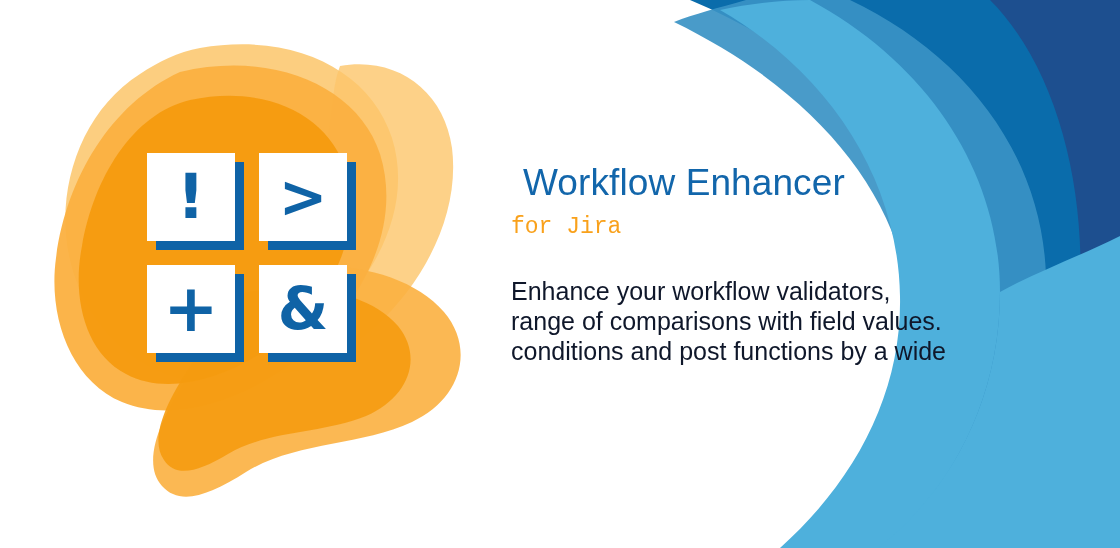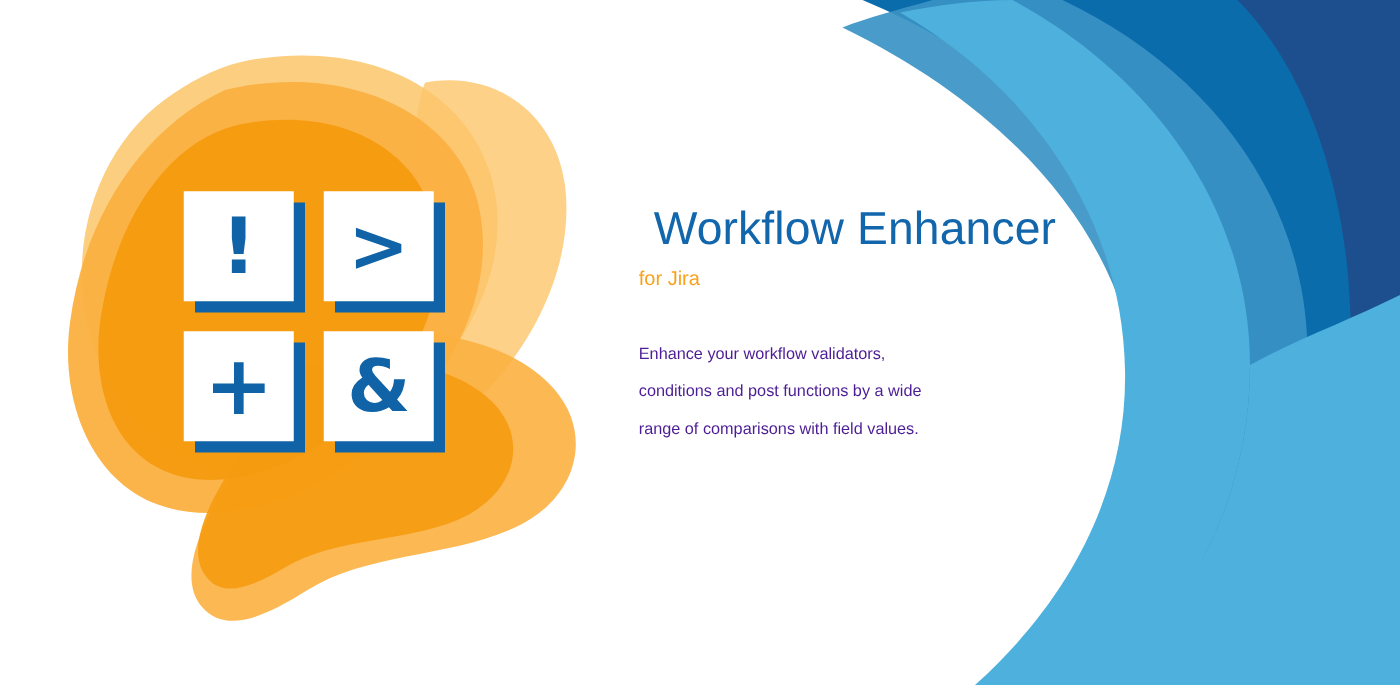--- a/index.html
+++ b/index.html
@@ -97,29 +97,30 @@
   #title {
     font-size: 37px;
     font-weight: normal;
     color: #1266ab;
     letter-spacing: 0.1px;
     line-height: 1.05;
     margin: 12px;
     white-space: nowrap;
   }
   #subtitle {
-    font-size: 16px;
+    font-size: 23px;
     font-weight: normal;
     color: #f9a11b;
     margin: 6px 0 0 0;
     line-height: 1.1;
+    font-family: Liberation Mono, monospace;
   }
   #description {
-    font-size: 13px;
-    color: #4c1d95;
+    font-size: 25px;
+    color: #0f172a;
     line-height: 30px;
     margin: 36px 0 0 0;
     width: 440px;
   }
   #description span { display: block; }
 </style>
 </head>
 <body>
 
 <div id="banner">
@@ -227,18 +228,18 @@
         <span class="tile-glyph glyph-amp">&amp;</span>
       </div>
     </div>
   </div>
 
   <div id="text-block">
     <h1 id="title">Workflow Enhancer</h1>
     <p id="subtitle">for Jira</p>
     <p id="description">
       <span>Enhance your workflow validators,</span>
+      <span>range of comparisons with field values.</span>
       <span>conditions and post functions by a wide</span>
-      <span>range of comparisons with field values.</span>
     </p>
   </div>
 
 </div>
 
 </body></html>

